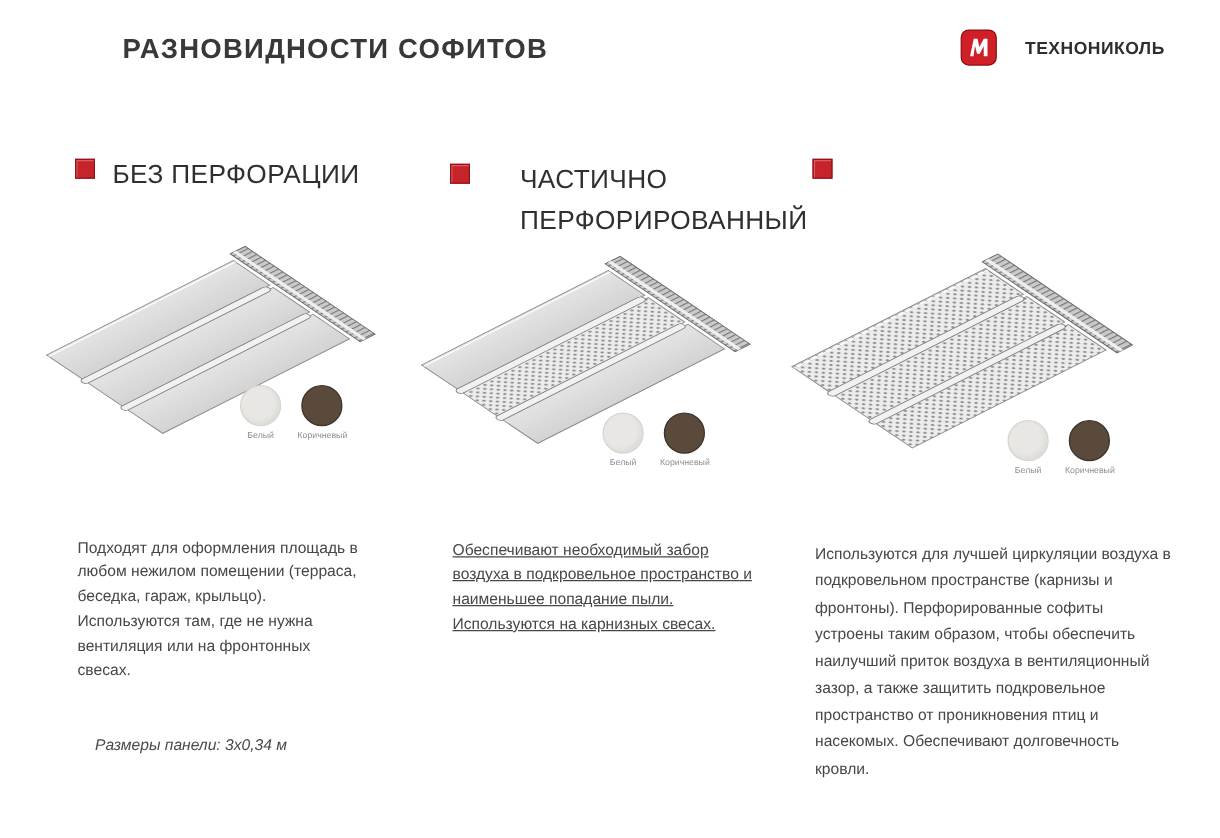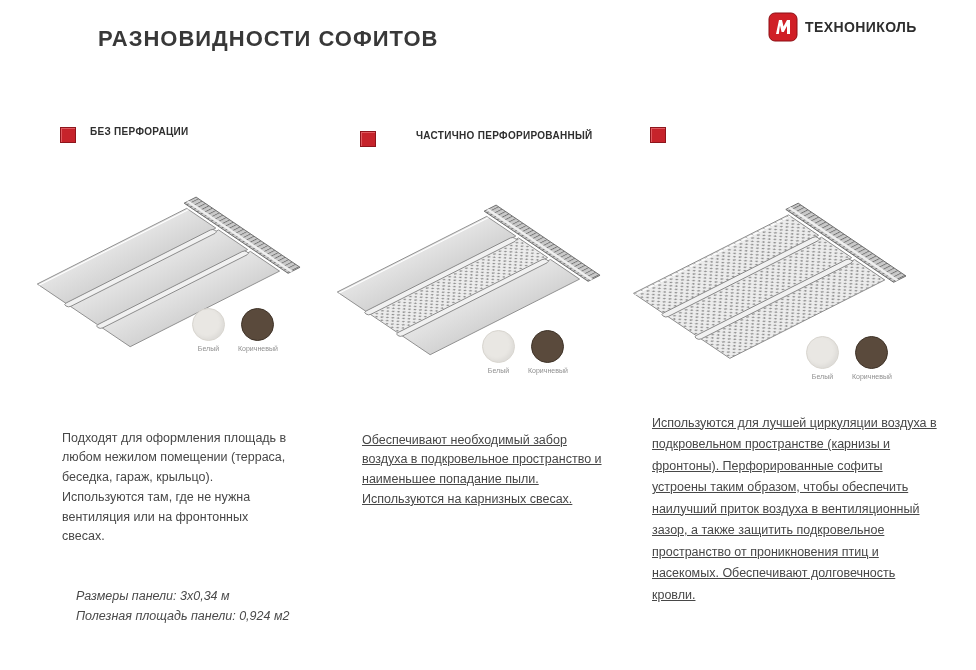--- a/index.html
+++ b/index.html
@@ -5,31 +5,31 @@
   html,body{margin:0;padding:0;}
   body{
     width:976px;height:670px;position:relative;background:#ffffff;
     font-family:"Liberation Sans","DejaVu Sans",sans-serif;
     color:#3f3f3f;overflow:hidden;
   }
   .page-title{
     position:absolute;left:50px;top:26px;
     font-size:22px;font-weight:bold;letter-spacing:1px;color:#383838;margin-left:48px;
   }
-  .brand{position:absolute;left:768px;top:12px;display:flex;align-items:center;gap:7px;}
+  .brand{position:absolute;left:768px;top:23px;display:flex;align-items:center;gap:22px;}
   .brand-mark{width:30px;height:30px;flex:0 0 auto;}
   .brand-name{font-size:14px;font-weight:bold;letter-spacing:.4px;color:#2e2e2e;}
 
   .col-header{position:absolute;display:flex;gap:14px;align-items:flex-start;}
   .col-header .bullet{
     width:14px;height:14px;margin-top:3px;flex:0 0 auto;
     background:#c6232b;border:1px solid #8e151c;box-shadow:inset 1px 1px 0 #e05a60;
   }
   .col-header .col-title{
-    font-size:10px;font-weight:bold;letter-spacing:.3px;line-height:1.55;color:#2f2f2f;
+    font-size:21px;font-weight:normal;letter-spacing:.3px;line-height:1.55;color:#2f2f2f;
   }
   #hdr1{left:60px;top:124px;width:260px;}
   #hdr2{left:360px;top:128px;width:250px;gap:40px;}
   #hdr3{left:650px;top:124px;width:260px;}
 
   .illus{position:absolute;}
   #illus1{left:30px;top:194px;}
   #illus2{left:330px;top:202px;}
   #illus3{left:626px;top:200px;}
 
@@ -39,21 +39,21 @@
   #sw3{left:806px;top:336px;}
   .swatch{display:flex;flex-direction:column;align-items:center;gap:4px;}
   .swatch .dot{width:31px;height:31px;border-radius:50%;}
   .swatch .dot.light{border:1px solid #d8d5cf;box-shadow:inset -2px -2px 4px rgba(0,0,0,.05);}
   .swatch .dot.dark{border:1px solid #3e3227;}
   .swatch .sw-label{font-size:7px;color:#8f8f8f;}
 
   .col-desc{position:absolute;font-size:12.5px;line-height:1.58;color:#474747;}
   #desc1{left:62px;top:416px;width:232px;}
   #desc2{left:362px;top:418px;width:242px;text-decoration:underline;}
-  #desc3{left:652px;top:400px;width:288px;line-height:1.72;text-decoration:underline;}
+  #desc3{left:652px;top:420px;width:288px;line-height:1.72;}
 
   .specs{position:absolute;left:76px;top:586px;font-size:12.5px;font-style:italic;
          color:#4a4a4a;line-height:1.62;}
   .specs div{white-space:nowrap;}
 </style>
 </head>
 <body>
 
 <svg width="0" height="0" style="position:absolute" aria-hidden="true">
   <defs>
@@ -167,14 +167,13 @@
     <span class="sw-label">Коричневый</span>
   </div>
 </div>
 
 <p class="col-desc" id="desc1">Подходят для оформления площадь в любом нежилом помещении (терраса, беседка, гараж, крыльцо). Используются там, где не нужна вентиляция или на фронтонных свесах.</p>
 <p class="col-desc" id="desc2">Обеспечивают необходимый забор воздуха в подкровельное пространство и наименьшее попадание пыли. Используются на карнизных свесах.</p>
 <p class="col-desc" id="desc3">Используются для лучшей циркуляции воздуха в подкровельном пространстве (карнизы и фронтоны). Перфорированные софиты устроены таким образом, чтобы обеспечить наилучший приток воздуха в вентиляционный зазор, а также защитить подкровельное пространство от проникновения птиц и насекомых. Обеспечивают долговечность кровли.</p>
 
 <div class="specs">
   <div>Размеры панели: 3х0,34 м</div>
-  <div>Полезная площадь панели: 0,924 м2</div>
 </div>
 
 </body></html>

